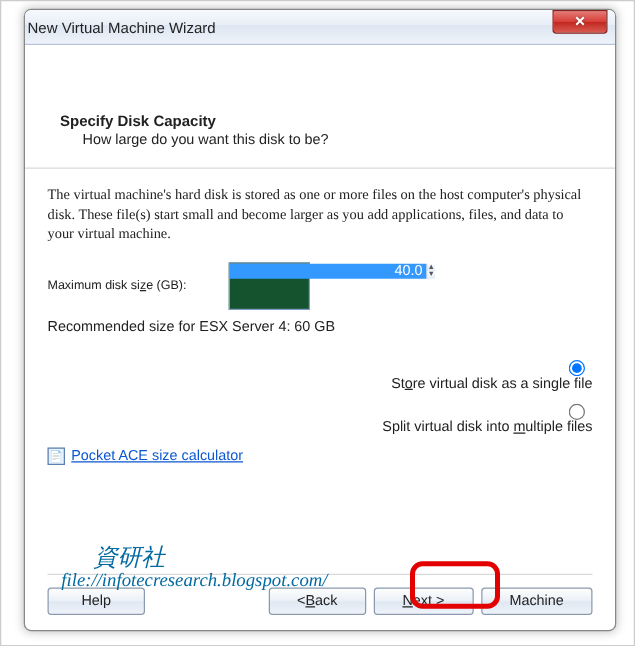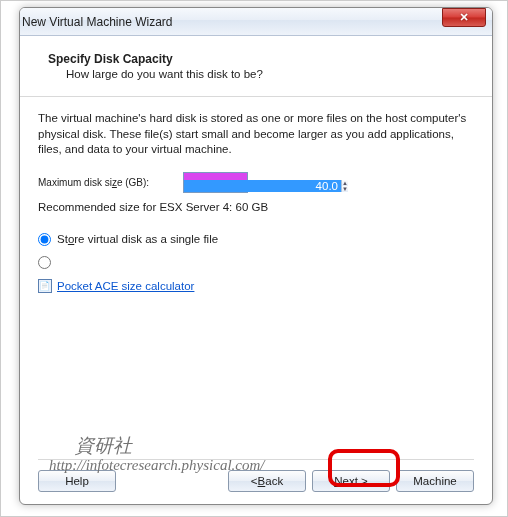--- a/index.html
+++ b/index.html
@@ -41,43 +41,44 @@
     color: #fff; font-weight: bold; font-size: 11px;
     position: absolute; right: 6px; top: 0;
     text-shadow: 0 0 2px rgba(0,0,0,0.4);
   }
   .content {
     padding: 12px 18px 0 18px;
     color: #222;
   }
   .header-section {
     padding: 4px 0 10px 10px;
+    margin-top: 38px;
   }
   .header-title { font-weight: bold; font-size: 12px; }
   .header-sub { padding-left: 18px; margin-top: 2px; font-size: 11.5px; }
   .divider { border-top: 1px solid #d9d9d9; margin: 6px -18px 14px -18px; }
-  .body-text { font-size: 11.5px; line-height: 1.35; margin-bottom: 14px; }
+  .body-text { font-size: 11.5px; line-height: 1.35; margin-bottom: 14px; font-family: Liberation Serif, serif; }
   .size-row { display: flex; align-items: center; margin-bottom: 8px; }
   .size-label { width: 145px; font-size: 10px; }
   .spinner {
-    display: flex; align-items: flex-end;
+    display: flex; align-items: flex-start;
     border: 1px solid #7a9ac0;
-    height: 21px; width: 65px;
-    background: #d946ef;
+    height: 38px; width: 65px;
+    background: #14532d;
   }
   .spinner-input {
     flex: 1; border: none; text-align: right;
     padding-right: 3px; font-size: 11.5px;
     background: #3399ff; color: #fff;
     outline: none;
   }
   .spinner-btns { width: 15px; display:flex; flex-direction:column; border-left:1px solid #abc4de; }
   .spinner-btn { flex:1; font-size:6px; line-height:1; display:flex; align-items:center; justify-content:center; background:linear-gradient(#fdfdfd,#e4ecf7); color:#556;}
   .reco { font-size: 11.5px; margin-bottom: 20px; }
-  .radio-row { display:flex; align-items:flex-start; margin-bottom: 10px; font-size:11.5px; }
+  .radio-row { display:flex; align-items:flex-end; margin-bottom: 10px; font-size:11.5px;flex-direction:column; }
   .radio-row input { margin-right: 6px; }
   .split-desc { font-size:11.5px; line-height:1.35; padding-left: 18px; margin-top:-4px; margin-bottom: 14px; }
   .link-row { display:flex; align-items:center; gap:5px; margin-top: 8px; }
   .link-icon {
     width:14px; height:14px; border:1px solid #5a7fb0; background:#eaf1fb;
     display:flex; align-items:center; justify-content:center; font-size:9px; color:#3b5f94;
   }
   .link-text { color: #0b57d0; font-size:11.5px; }
   .footer {
     position:absolute; bottom:12px; left:18px; right:18px;
@@ -85,33 +86,33 @@
     padding-top: 10px;
     display:flex; justify-content:flex-end; gap:6px;
   }
   .btn {
     min-width: 78px; height: 22px;
     border: 1px solid #8a99ad;
     background: linear-gradient(to bottom, #fdfdfd 0%, #ebf0f7 48%, #dfe7f2 52%, #eef3fa 100%);
     border-radius: 3px;
     font-size: 11.5px;
     display:flex; align-items:center; justify-content:center;
-    padding: 0 10px;
+    padding: 0 22px;
     color:#222;
   }
   .btn:first-child { margin-right: auto; margin-left: 0; }
   .highlight-box {
     position:absolute;
     border: 4px solid #e20000;
     border-radius: 10px;
     pointer-events:none;
   }
   .watermark {
     position:absolute;
-    color:#737373; font-family: "DFKai-SB", serif;
+    color:#0369a1; font-family: "DFKai-SB", serif;
     font-size: 17px;
     pointer-events:none;
     font-style: italic;
   }
   .underline-char { text-decoration: underline; }
 </style>
 </head>
 <body>
 
 <div class="outer-shadow">
@@ -151,20 +152,23 @@
 
     <label class="radio-row">
       <input type="radio" name="diskmode" checked="" style="">
       <span>
         <span>St</span><span class="underline-char">o</span><span>re virtual disk as a single file</span>
       </span>
     </label>
 
     <label class="radio-row">
       <input type="radio" name="diskmode" style="">
+      <span>
+        <span>Split virtual disk into </span><span class="underline-char">m</span><span>ultiple files</span>
+      </span>
     </label>
 
 
     <div class="link-row">
       <span class="link-icon">📄</span>
       <a href="#" class="link-text">Pocket ACE size calculator</a>
     </div>
 
   </div>
 
@@ -181,13 +185,13 @@
         <span>ext &gt;</span>
     </div>
     <div class="btn">Machine</div>
   </div>
 
 </div>
 
 <div class="highlight-box" style="left:327px; top:448px; width:72px; height:38px;"></div>
 
 <div class="watermark" style="left:74px; top:432px; font-size:19px;">資研社</div>
-<div class="watermark" style="left:48px; top:456px; font-size:15px;">http://infotecresearch.physical.com/</div>
+<div class="watermark" style="left:48px; top:456px; font-size:15px;">file://infotecresearch.blogspot.com/</div>
 
 </body></html>

